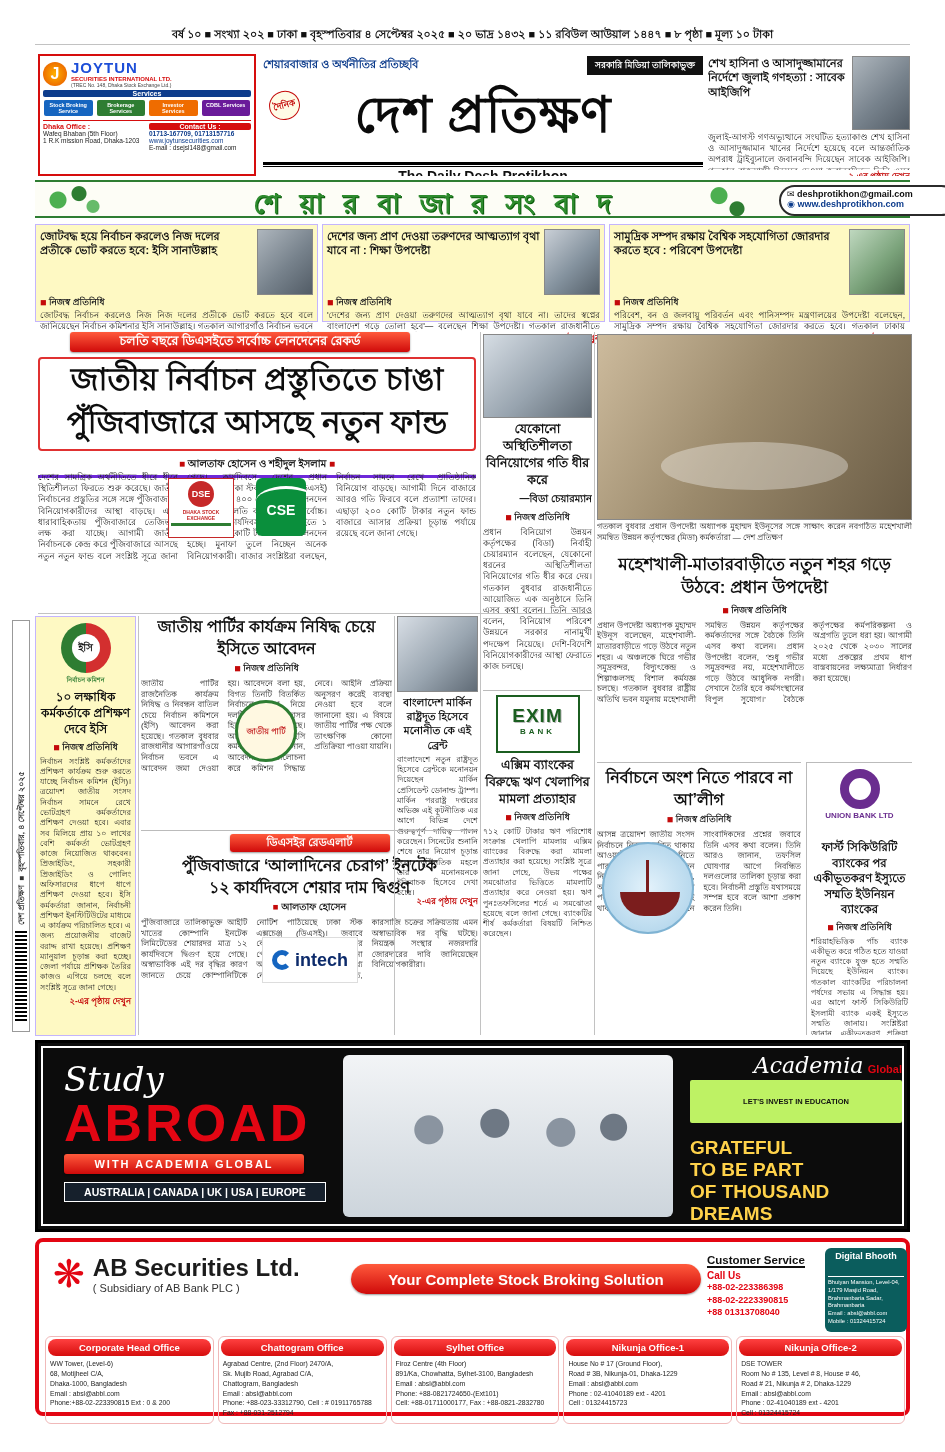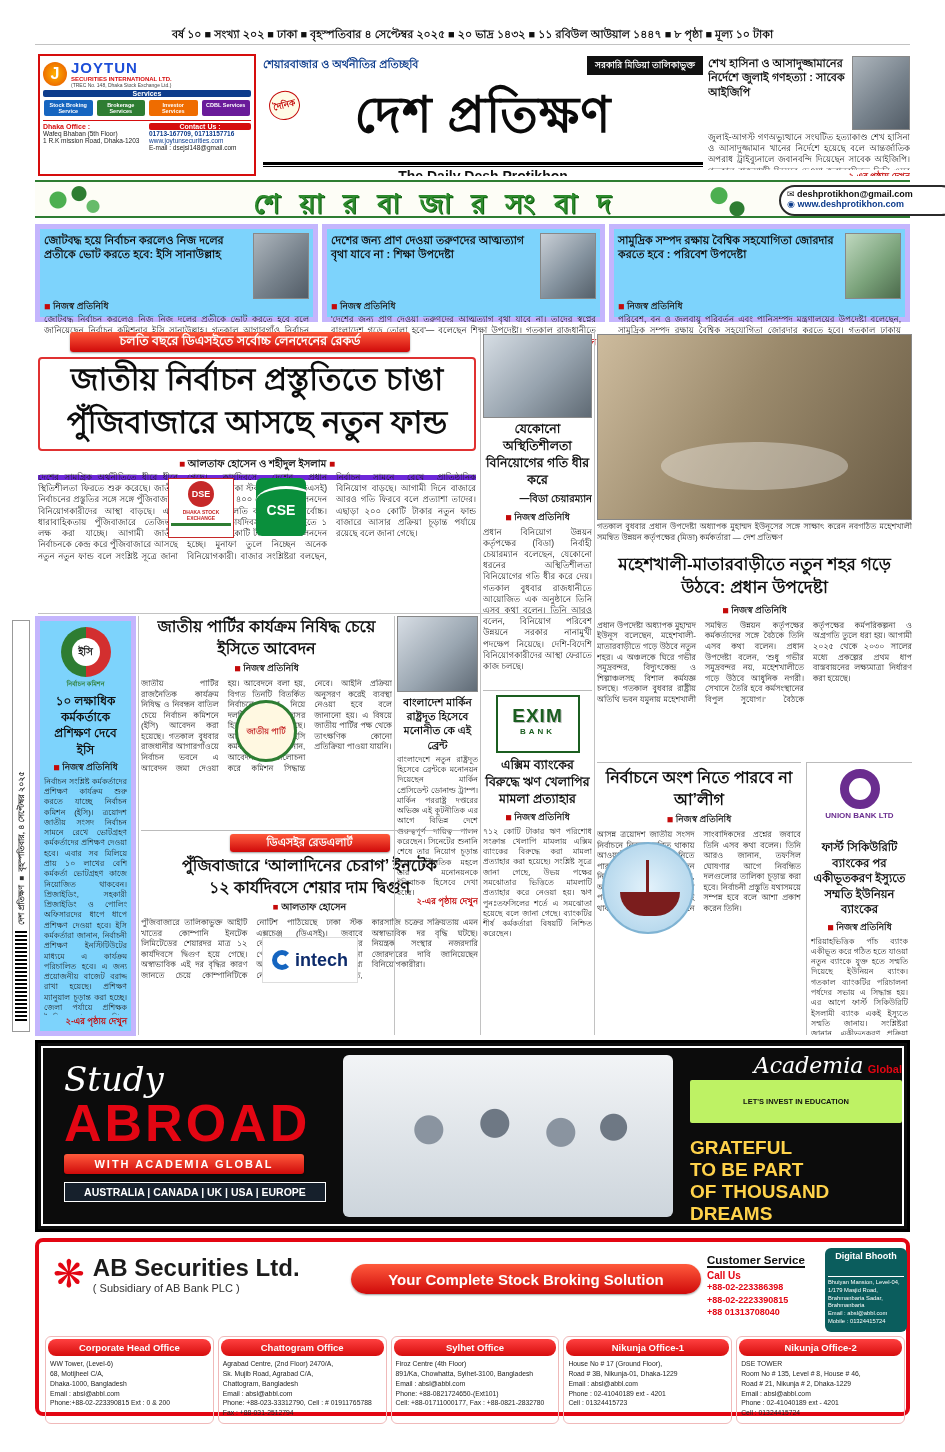--- a/index.html
+++ b/index.html
@@ -1,20 +1,20 @@
 <!DOCTYPE html>
 <html><head>
 <meta charset="utf-8">
 <style>
 *{margin:0;padding:0;box-sizing:border-box}
 html,body{background:#8a8a8a}
 body{font-family:"Liberation Sans","DejaVu Sans",sans-serif}
 .page{position:relative;width:945px;height:1452px;margin:0 auto;background:#fff;overflow:hidden;color:#111}
 .abs{position:absolute}
-.bx{border:5px solid #c4b5fd;background:#7dd3fc}
+.bx{border:1px solid #c4b5fd;background:#fef9c3}
 .ctr{text-align:center}
 .pre{white-space:pre-line}
 .bold{font-weight:700}
 .red{color:#c40a0a}
 .body-txt{font-size:8.5px;line-height:1.32;color:#1c1c1c;text-align:justify;overflow:hidden}
 .cols2{column-count:2;column-gap:9px}
 .cols3{column-count:3;column-gap:9px}
 .seemore{color:#c40a0a;font-size:8.5px;font-weight:700;text-align:right}
 .reporter{font-size:9px;color:#222;font-weight:700;text-align:center}
 .reporter::before{content:"◼ ";color:#c40a0a;font-size:8px}
@@ -129,21 +129,21 @@
   </div>
 
   <div class="abs" style="left:12px;top:620px;width:18px;height:412px;border:1px solid #999;background:#fff">
     <div style="writing-mode:vertical-rl;transform:rotate(180deg);font-size:8px;font-weight:700;color:#333;height:300px;margin:4px auto 0;white-space:nowrap;overflow:hidden">দেশ প্রতিক্ষণ ■ বৃহস্পতিবার, ৪ সেপ্টেম্বর ২০২৫</div>
     <div style="width:12px;height:90px;margin:6px auto 0;background:repeating-linear-gradient(#000 0 2px,#fff 2px 4px)"></div>
   </div>
 
   <div class="abs ribbon" style="left:70px;top:332px;width:340px;height:20px;font-size:12.5px">চলতি বছরে ডিএসইতে সর্বোচ্চ লেনদেনের রেকর্ড</div>
   <div class="abs ctr pre" style="left:38px;top:357px;width:438px;height:94px;border:2.5px solid #e03131;border-radius:4px;font-size:31px;font-weight:800;line-height:1.38;color:#0d0d0d">জাতীয় নির্বাচন প্রস্তুতিতে চাঙা
 পুঁজিবাজারে আসছে নতুন ফান্ড</div>
-  <div class="abs ctr" style="left:38px;top:456px;width:438px;font-size:10px;font-weight:700;border-bottom:5px solid #6d28d9;padding-bottom:2px"><span class="red">■ </span><span>আলতাফ হোসেন ও শহীদুল ইসলাম</span><span class="red"> ■</span></div>
+  <div class="abs ctr" style="left:38px;top:456px;width:438px;font-size:10px;font-weight:700;border-bottom:3px solid #6d28d9;padding-bottom:2px"><span class="red">■ </span><span>আলতাফ হোসেন ও শহীদুল ইসলাম</span><span class="red"> ■</span></div>
   <div class="abs body-txt cols3" style="left:38px;top:472px;width:438px;height:140px">দেশের সামগ্রিক অর্থনীতিতে ধীরে ধীরে স্থিতিশীলতা ফিরতে শুরু করেছে। জাতীয় নির্বাচনের প্রস্তুতির সঙ্গে সঙ্গে পুঁজিবাজারে বিনিয়োগকারীদের আস্থা বাড়ছে। এরই ধারাবাহিকতায় পুঁজিবাজারে তেজিভাব লক্ষ করা যাচ্ছে। আগামী জাতীয় নির্বাচনকে কেন্দ্র করে পুঁজিবাজারে আসছে নতুন নতুন ফান্ড বলে সংশ্লিষ্ট সূত্রে জানা গেছে। কার্যদিবসে দেশের প্রধান পুঁজিবাজার ঢাকা স্টক এক্সচেঞ্জে (ডিএসই) প্রায় ২ হাজার ৪০০ কোটি টাকার লেনদেন হয়েছে; যা চলতি বছরের মধ্যে সর্বোচ্চ। গত কয়েক কার্যদিবস ধরে ডিএসইতে ১ হাজার ৫০০ কোটি টাকার ওপরে লেনদেন হচ্ছে। মুনাফা তুলে নিচ্ছেন অনেক বিনিয়োগকারী। বাজার সংশ্লিষ্টরা বলছেন, নির্বাচন সামনে রেখে প্রাতিষ্ঠানিক বিনিয়োগ বাড়ছে। আগামী দিনে বাজারে আরও গতি ফিরবে বলে প্রত্যাশা তাদের। এছাড়া ২০০ কোটি টাকার নতুন ফান্ড বাজারে আসার প্রক্রিয়া চূড়ান্ত পর্যায়ে রয়েছে বলে জানা গেছে।</div>
 
   <div class="abs ctr" style="left:168px;top:478px;width:66px;height:60px;border:1.5px solid #c62828;background:#fff;padding:2px">
     <div style="width:26px;height:26px;border-radius:50%;background:#c62828;color:#fff;font-size:9px;font-weight:800;line-height:26px;margin:0 auto">DSE</div>
     <div style="font-size:5px;font-weight:700;color:#c62828;margin-top:2px">DHAKA STOCK EXCHANGE</div>
     <div style="height:3px;background:#2e7d32;margin-top:2px"></div>
   </div>
 
   <div class="abs ctr" style="left:256px;top:478px;width:50px;height:58px;background:#0a8f3c;border-radius:6px;color:#fff;overflow:hidden">
     <div style="width:60px;height:30px;border-top:3px solid #fff;border-radius:50%;margin:8px auto 0"></div>

